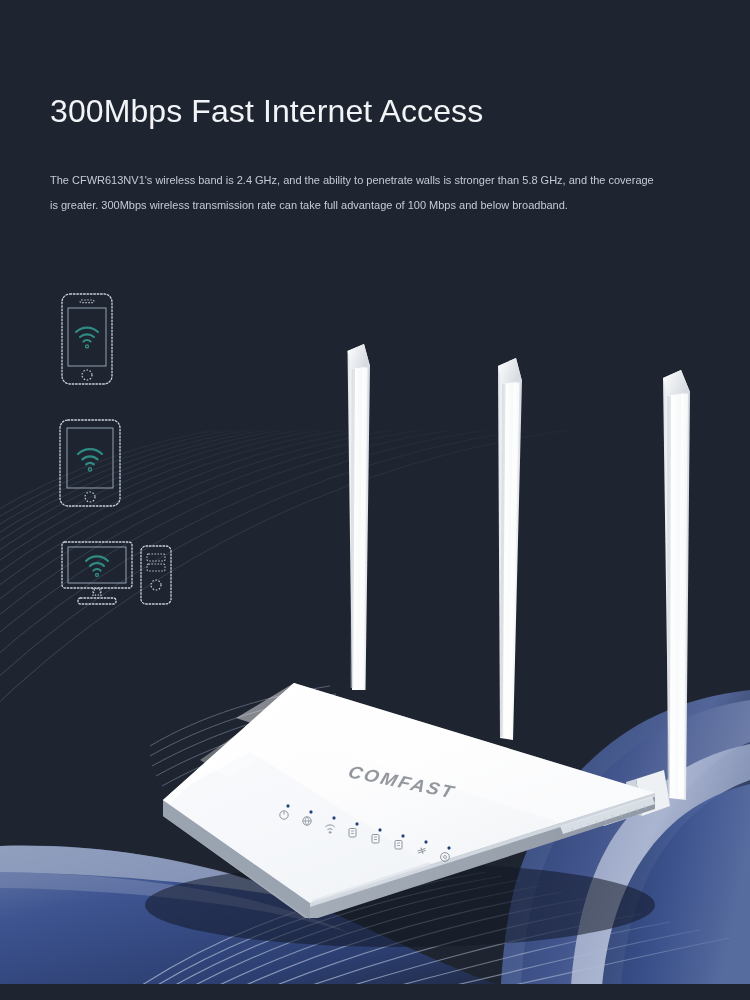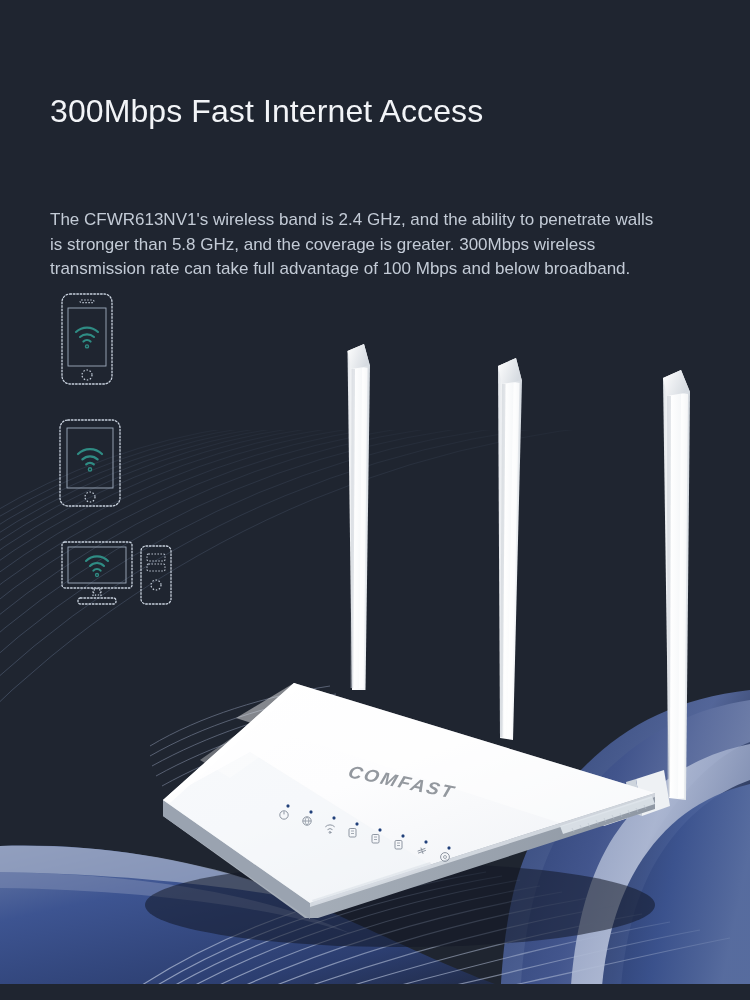--- a/index.html
+++ b/index.html
@@ -26,25 +26,24 @@
     font-size:32px;
     font-weight:300;
     letter-spacing:.1px;
     color:#f2f4f7;
     white-space:nowrap;
   }
   .subcopy {
     position:absolute;
     left:50px; top:168px;
     width:612px;
-    font-size:17px;
+    font-size:11px;
     line-height:24.5px;
     font-weight:400;
     color:#c3cbd6;
-    margin-top:40px;
   }
 
   
   .dev-icon { position:absolute; }
   #icon-phone  { left:60px;  top:292px; }
   #icon-tablet { left:58px;  top:418px; }
   #icon-desk   { left:60px;  top:540px; }
 
   
   #router { position:absolute; left:0; top:0; width:750px; height:1000px; }

